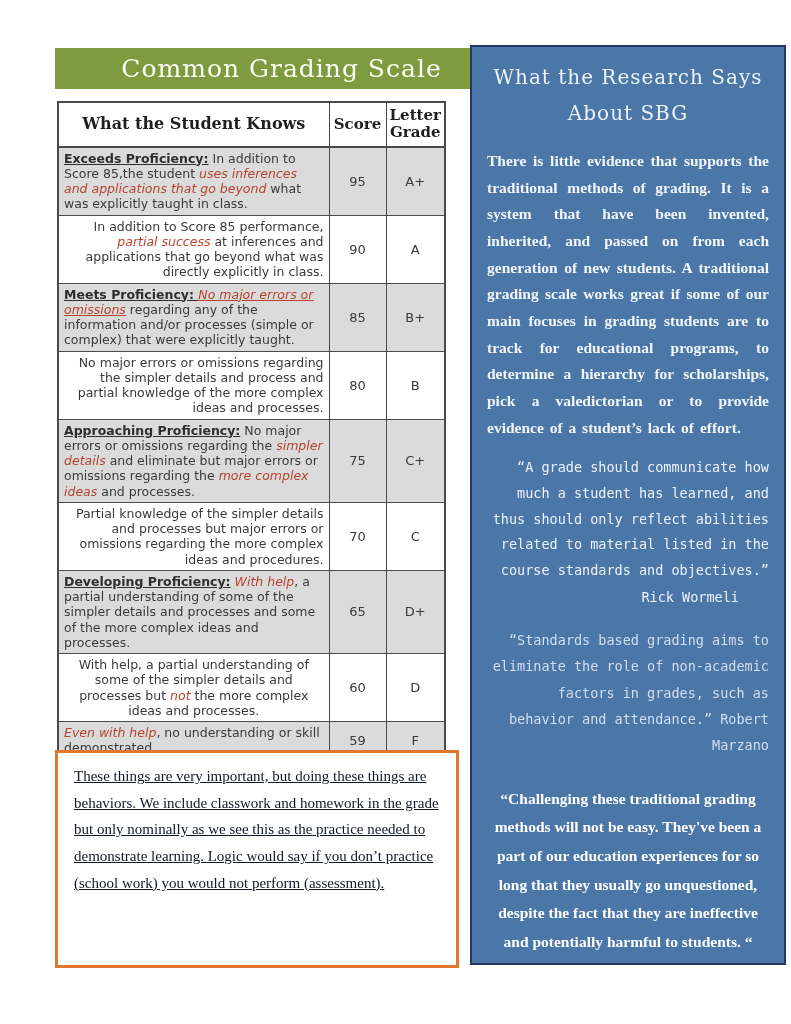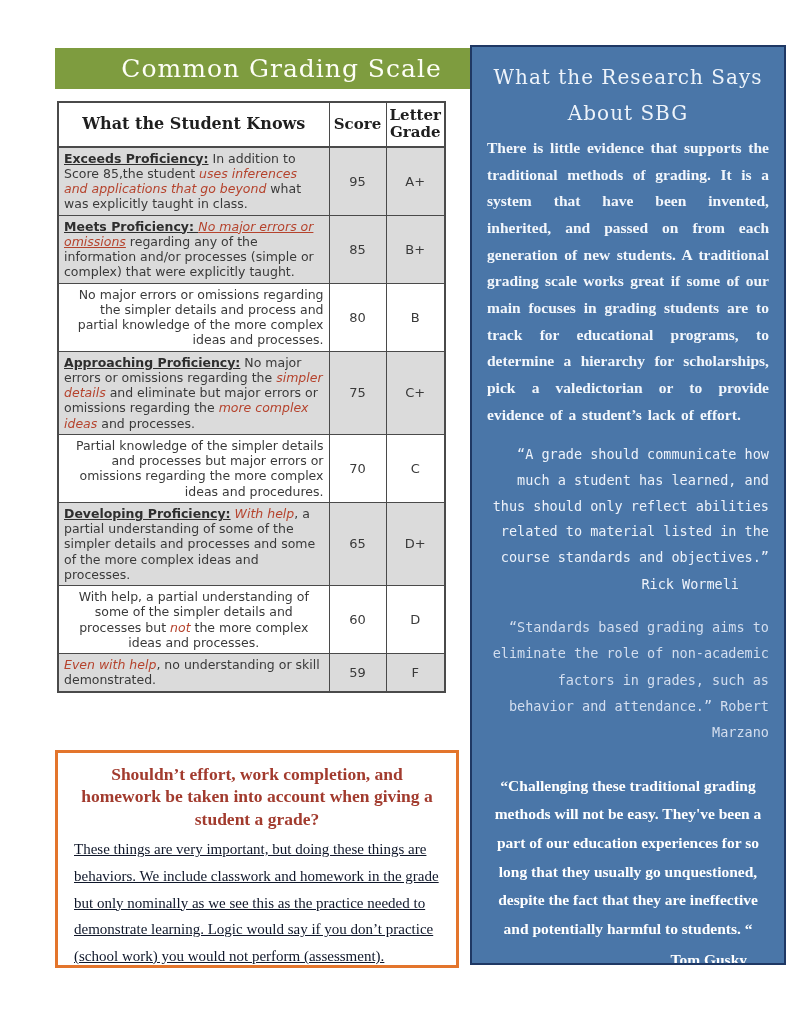--- a/index.html
+++ b/index.html
@@ -57,21 +57,21 @@
   }
 
   
   #research-panel{
     left:470px; top:45px; width:316px; height:920px;
     background:#4A76A8; border:2px solid #1F3864; color:#EDF3FA;
     padding:12px 15px 10px 15px; overflow:hidden;
   }
   #research-panel .r-title{
     font-family:"DejaVu Serif", serif; font-size:20px; letter-spacing:1px;
-    text-align:center; line-height:1.8; color:#EDF3FA; margin-bottom:4px;
+    text-align:center; line-height:1.8; color:#EDF3FA; margin-bottom:17px;
   }
   #research-panel .r-intro{
     font-family:"Liberation Serif", serif; font-weight:bold; font-size:15.5px;
     line-height:1.72; text-align:justify; word-spacing:2px; color:#F3F7FC;
     margin-bottom:14px;
   }
   .quote-mono-bold{
     font-family:"DejaVu Sans Mono", monospace; font-weight:normal; font-size:13.5px;
     line-height:1.9; text-align:right; color:#EDF2FA; margin-bottom:4px;
   }
@@ -100,20 +100,25 @@
       <th class="score-h">Score</th>
       <th class="grade-h">Letter Grade</th>
     </tr>
   </thead>
   <tbody>
       <tr class="shaded">
         <td class="know left"><span class="seg-bu">Exceeds Proficiency:</span><span class="seg"> In addition to Score 85,the student </span><span class="seg-ri">uses inferences and applications that go beyond</span><span class="seg"> what was explicitly taught in class.</span></td>
         <td class="score">95</td>
         <td class="grade">A+</td>
       </tr>
+      <tr>
+        <td class="know right"><span class="seg">In addition to Score 85 performance, </span><span class="seg-ri">partial success</span><span class="seg"> at inferences and applications that go beyond what was directly explicitly in class.</span></td>
+        <td class="score">90</td>
+        <td class="grade">A</td>
+      </tr>
       <tr class="shaded">
         <td class="know left"><span class="seg-bu">Meets Proficiency: </span><span class="seg-riu">No major errors or omissions</span><span class="seg"> regarding any of the information and/or processes (simple or complex) that were explicitly taught.</span></td>
         <td class="score">85</td>
         <td class="grade">B+</td>
       </tr>
       <tr>
         <td class="know right"><span class="seg">No major errors or omissions regarding the simpler details and process and partial knowledge of the more complex ideas and processes.</span></td>
         <td class="score">80</td>
         <td class="grade">B</td>
       </tr>
@@ -139,21 +144,20 @@
       </tr>
       <tr class="shaded">
         <td class="know left"><span class="seg-ri">Even with help</span><span class="seg">, no understanding or skill demonstrated.</span></td>
         <td class="score">59</td>
         <td class="grade">F</td>
       </tr>
     </tbody>
 </table>
 
 <div class="abs" id="callout">
-  <div class="c-title">Shouldn’t effort, work completion, and homework be taken into account when giving a student a grade?</div>
   <div class="c-body">These things are very important, but doing these things are behaviors.  We include classwork and homework in the grade but only nominally as we see this as the practice needed to demonstrate learning.  Logic would say if you don’t practice (school work) you would not perform (assessment).</div>
 </div>
 
 <div class="abs" id="research-panel">
   <div class="r-title">
     <span>What the Research Says</span><br>
     <span>About SBG</span>
   </div>
   <div class="r-intro">There is little evidence that supports the traditional methods of grading.  It is a system that have been invented, inherited, and passed on from each generation of new students.  A traditional grading scale works great if some of our main focuses in grading students are to track for educational programs, to determine a hierarchy for scholarships, pick a valedictorian or to provide evidence of a student’s lack of effort.</div>
 

